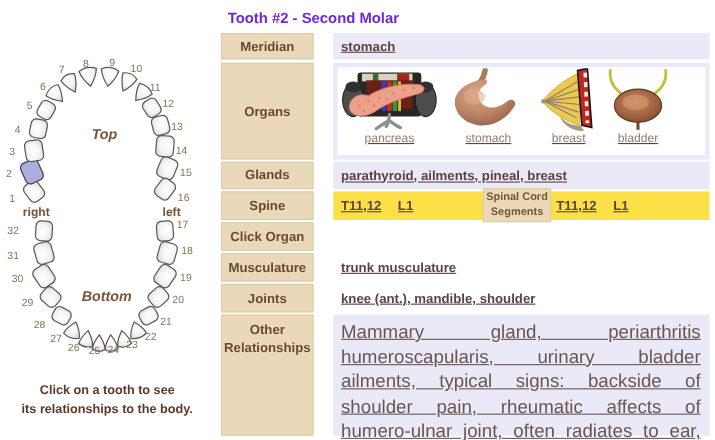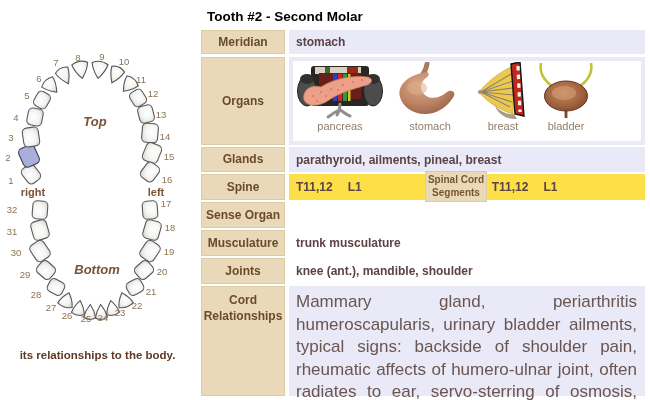--- a/index.html
+++ b/index.html
@@ -9,30 +9,30 @@
   
   .left-panel{position:absolute;left:0;top:0;width:195px;height:400px;}
   #tooth-chart{position:absolute;left:0;top:0;}
   .tooth-num{font-size:9.5px;fill:#8b7252;text-anchor:middle;}
   .arch-label{font-size:13px;font-weight:bold;font-style:italic;fill:#7a5335;text-anchor:middle;}
   .side-label{font-size:11px;font-weight:bold;fill:#7a5335;text-anchor:middle;}
   .instruction{position:absolute;left:0;top:347px;width:195px;text-align:center;
                font-weight:bold;font-size:11.5px;color:#5e3a24;line-height:1.45;}
   
   .right-panel{position:absolute;left:201px;top:0;width:444px;}
-  .title{font-size:13.5px;font-weight:bold;color:#000000;margin:9px 0 5px 6px;line-height:16px;}
+  .title{font-size:13.5px;font-weight:bold;color:#6d28d9;margin:9px 0 5px 6px;line-height:16px;}
   .row{display:flex;margin-bottom:2px;}
   .row-meridian{margin-bottom:3px;}
   .h24{height:24px}.h88{height:88px}.h25{height:25px}.h26{height:26px}.h110{height:110px}
   .label{width:84px;flex:none;background:var(--label-bg);border:1px solid #ddcba6;
          color:#6a4a2c;font-weight:bold;font-size:12px;display:flex;align-items:center;
          justify-content:center;text-align:center;box-sizing:border-box;line-height:1.35;}
   .label-top{align-items:flex-start;padding-top:5px;}
-  .value{flex:1;margin-left:4px;font-weight:bold;font-size:12px;color:#5c4244;
-         display:flex;align-items:center;padding-left:7px;box-sizing:border-box;}
+  .value{flex:1;margin-left:18px;font-weight:bold;font-size:12px;color:#5c4244;
+         display:flex;align-items:center;padding-left:7px;box-sizing:border-box;text-decoration:underline;}
   .lav{background:var(--value-bg);}
   
   .organs-val{display:block;padding:4px;}
   .organs-inner{background:#fff;height:100%;box-sizing:border-box;display:flex;
                 align-items:flex-start;padding:1px 0 0 2px;}
   .organs-inner figure{margin:0;display:flex;flex-direction:column;align-items:center;}
   .fig-pancreas{width:90px;} .fig-stomach{width:90px;margin-left:10px;}
   .fig-breast{width:56px;} .fig-bladder{width:70px;margin-left:14px;}
   .organs-inner figcaption{font-size:11px;font-weight:normal;color:#927c6b;margin-top:0;}
   
@@ -126,20 +126,21 @@
           <text x="12" y="235" class="tooth-num">31</text>
           <rect x="31" y="202.5" width="18" height="15" rx="4.5" transform="rotate(-85.8 40 210)" fill="url(#tg)" stroke="#58585a" stroke-width="1.1"></rect>
           <text x="12" y="213" class="tooth-num">32</text>
         </g>
       <text class="arch-label" x="95" y="126">Top</text>
       <text class="arch-label" x="97" y="274">Bottom</text>
       <text class="side-label" x="33" y="196">right</text>
       <text class="side-label" x="156" y="196">left</text>
     </svg>
     <div class="instruction">
+      <div>Click on a tooth to see</div>
       <div>its relationships to the body.</div>
     </div>
   </div>
 
   <div class="right-panel">
     <div class="title">Tooth #2 - Second Molar</div>
 
     <div class="row row-meridian h24">
       <div class="label">Meridian</div>
       <div class="value lav">stomach</div>
@@ -247,31 +248,31 @@
         <div class="scs-box">
           <span>Spinal Cord</span>
           <span>Segments</span>
         </div>
         <span class="sp-right">T11,12</span>
         <span class="sp-gap">L1</span>
       </div>
     </div>
 
     <div class="row h26">
-      <div class="label">Sense Organ</div>
+      <div class="label">Click Organ</div>
     </div>
 
     <div class="row h26">
       <div class="label">Musculature</div>
       <div class="value">trunk musculature</div>
     </div>
 
     <div class="row h26">
       <div class="label">Joints</div>
       <div class="value">knee (ant.), mandible, shoulder</div>
     </div>
 
     <div class="row h110">
-      <div class="label label-top">Cord Relationships</div>
+      <div class="label label-top">Other Relationships</div>
       <div class="value lav other-val">Mammary gland, periarthritis humeroscapularis, urinary bladder ailments, typical signs: backside of shoulder pain, rheumatic affects of humero-ulnar joint, often radiates to ear, servo-sterring of osmosis, dialysis, turbulence &amp; thermal, waking sleep state, communication</div>
     </div>
   </div>
 </div>
 
 </body></html>

